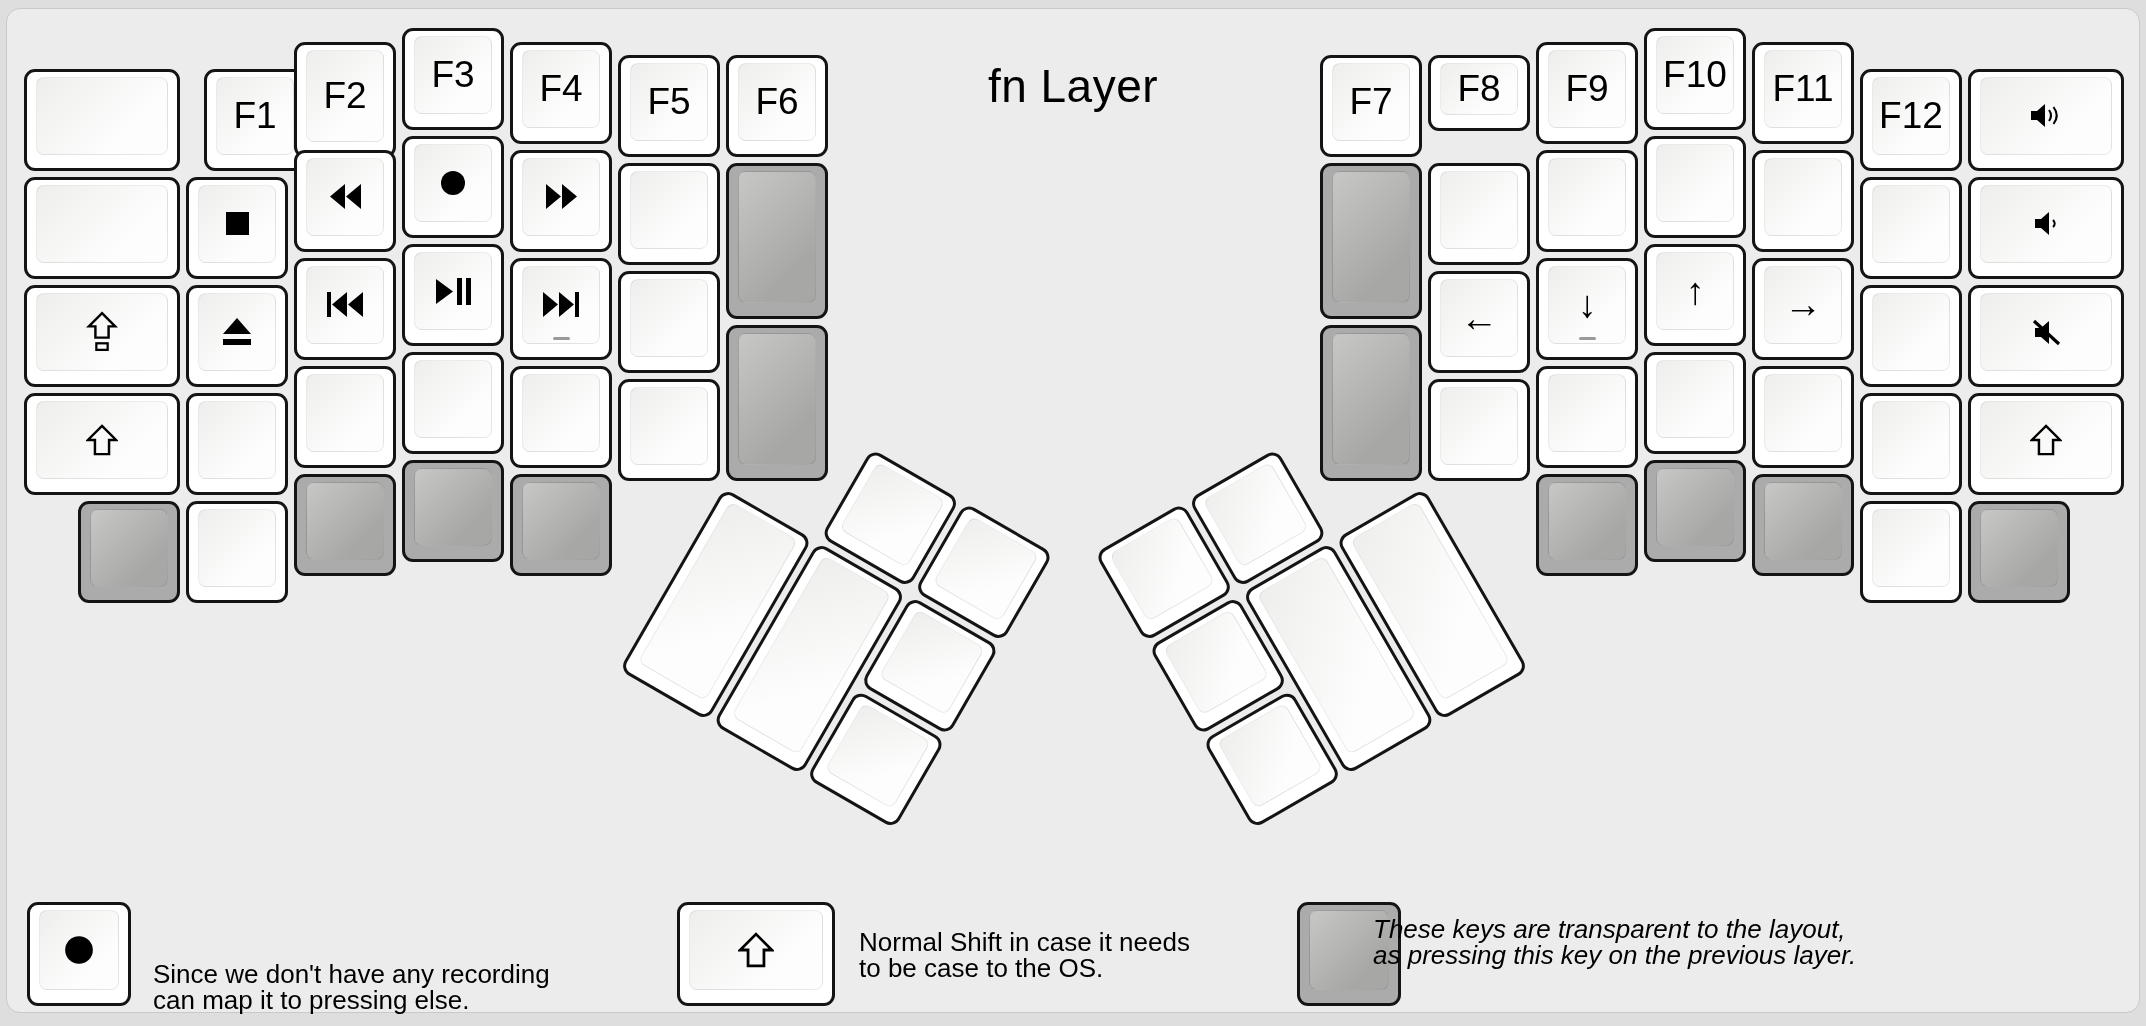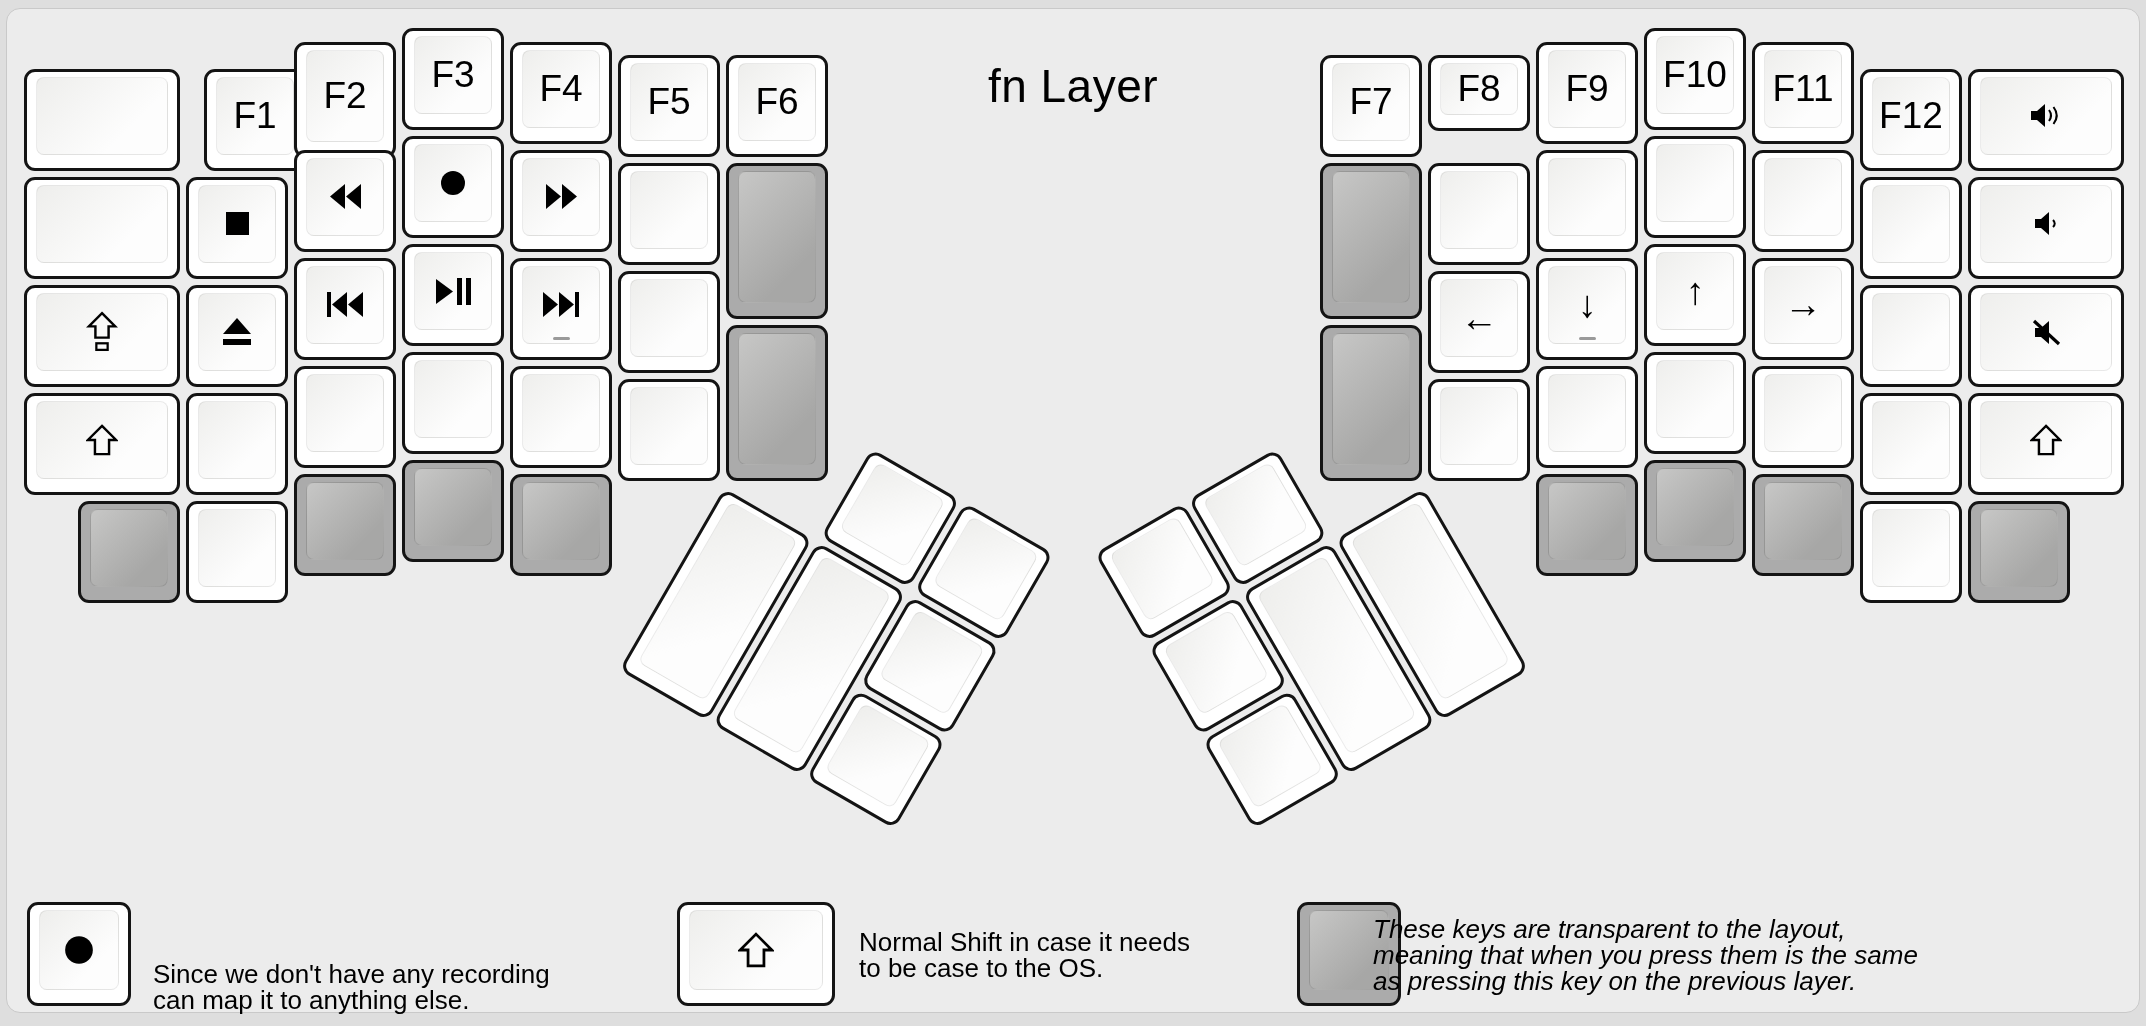--- a/index.html
+++ b/index.html
@@ -403,21 +403,21 @@
     <div class="key legend-key" style="left:20px;top:893px;">
       <div class="face"></div>
       <span class="kicon">
           <svg width="30" height="30" viewBox="0 0 26 26">
             <circle cx="13" cy="13" r="12" fill="currentColor"></circle>
           </svg>
         </span>
     </div>
     <div class="legend-text" style="left:146px;top:952px;">
       <div>Since we don't have any recording</div>
-      <div>can map it to anything else.</div>
+      <div>can map it to pressing else.</div>
     </div>
   </div>
 
   <div class="legend-item">
     <div class="key legend-key wide" style="left:670px;top:893px;">
       <div class="face"></div>
       <span class="kicon">
           <svg width="36" height="36" viewBox="0 0 34 34">
             <path d="M17 2 L32 17 H24.5 V32 H9.5 V17 H2 Z" fill="none" stroke="currentColor" stroke-width="2.6"></path>
           </svg>
@@ -428,17 +428,16 @@
       <div>to be case to the OS.</div>
     </div>
   </div>
 
   <div class="legend-item">
     <div class="key gray legend-key" style="left:1290px;top:893px;">
       <div class="face"></div>
     </div>
     <div class="legend-text" style="left:1366px;top:907px;font-style:italic;">
       <div>These keys are transparent to the layout,</div>
-      <div>meaning that when you press them is the same</div>
       <div>as pressing this key on the previous layer.</div>
     </div>
   </div>
 </div>
 
 </body></html>

